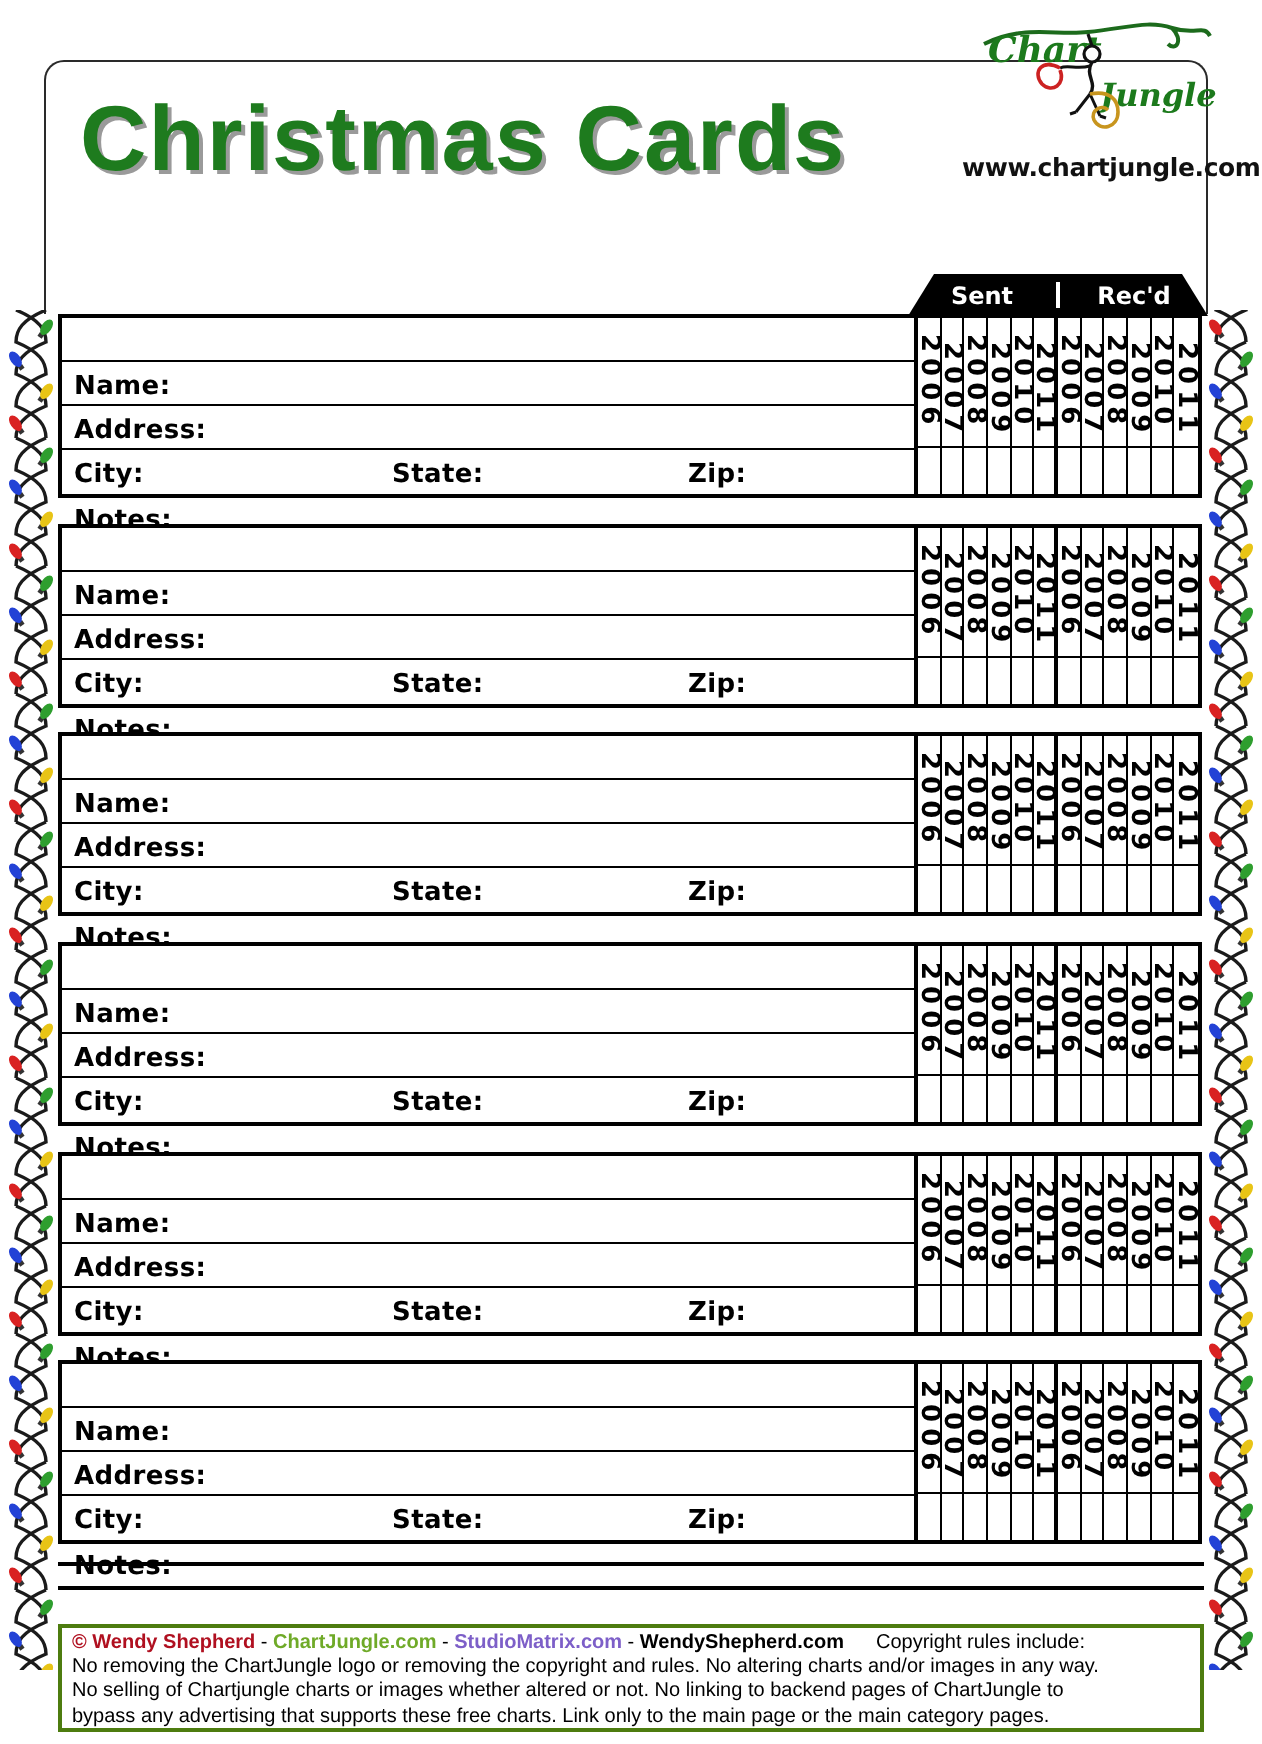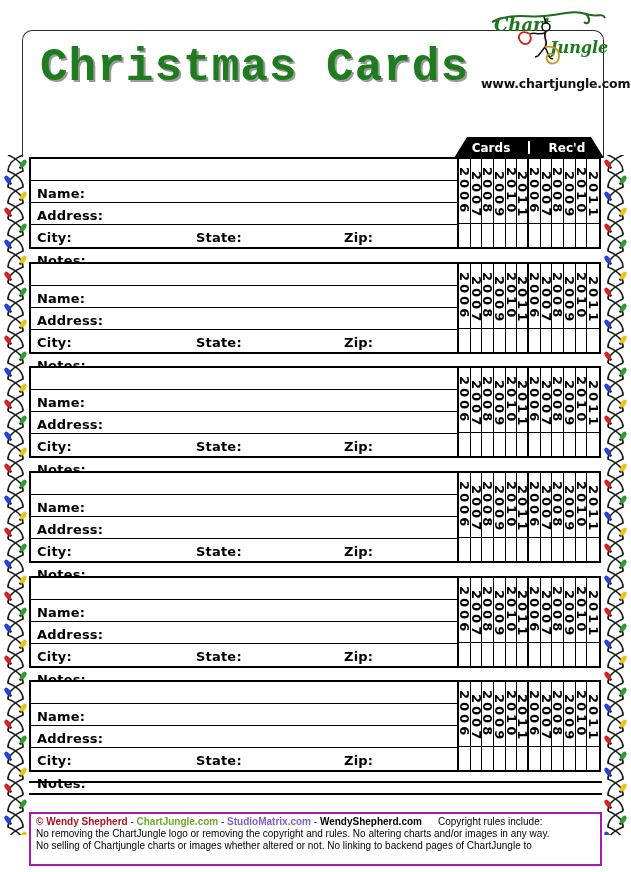--- a/index.html
+++ b/index.html
@@ -9,21 +9,21 @@
   }
 
   
   #card-outline {
     position:absolute; left:22px; top:30px; width:582px; height:127px;
     border:1.5px solid #2a2a2a; border-bottom:none;
     border-radius:10px 10px 0 0; box-sizing:border-box;
   }
   #page-title {
     position:absolute; left:40px; top:42px; width:440px;
-    font-family:Liberation Mono, monospace; font-weight:bold;
+    font-family:Liberation Sans, sans-serif; font-weight:bold;
     font-size:46px; letter-spacing:1px; color:#1e7b1e;
     text-shadow:2px 2px 0 #9a9a9a;
     white-space:nowrap;
   }
   #logo { position:absolute; left:488px; top:8px; }
   #site-url {
     position:absolute; left:481px; top:76px; width:128px; text-align:right;
     font-weight:bold; font-size:12.5px; color:#111; letter-spacing:-0.2px;
   }
 
@@ -73,21 +73,21 @@
   #lights-left  { left:1px; }
   #lights-right { left:601px; }
   .wire { fill:none; stroke:#1b1b1b; stroke-width:1.7; }
 
   
   .hrule { position:absolute; left:29px; width:573px; height:1.5px; background:#000; }
   #rule-1 { top:781px; }
   #rule-2 { top:793px; }
   #footer-box {
     position:absolute; left:29px; top:812px; width:573px; height:54px;
-    border:2px solid #a21caf; box-sizing:border-box; background:#fff;
+    border:2px solid #4d7c0f; box-sizing:border-box; background:#fff;
     padding:2px 5px 0 5px; overflow:hidden;
     font-family:"Liberation Sans", sans-serif; font-size:10px;
     line-height:12.2px; white-space:nowrap; color:#000;
   }
   .c-red    { color:#b01020; font-weight:bold; }
   .c-green  { color:#6faa28; font-weight:bold; }
   .c-purple { color:#7d5fc8; font-weight:bold; }
   .c-bold   { color:#000;    font-weight:bold; }
   .rules-intro { margin-left:16px; }
 </style>
@@ -111,21 +111,21 @@
       <path d="M57,25 C50,27 46,24 42,26" stroke="#111" stroke-width="1.5" fill="none"></path>
       <path d="M57,39 L50,48 M57,39 L62,50 M50,48 l-3,1 M62,50 l3,1" stroke="#111" stroke-width="1.5" fill="none"></path>
       <path d="M42,26 C33,21 28,28 33,34 C38,39 45,34 42,27" stroke="#c22" stroke-width="1.8" fill="none"></path>
       <path d="M57,39 C67,37 71,42 71,48 C71,56 62,58 59,52 C57,47 63,44 66,47" stroke="#c8951e" stroke-width="1.8" fill="none"></path>
     </g>
   </svg>
 
   <div id="site-url">www.chartjungle.com</div>
 
   <div id="sent-recd-tab">
-    <span class="tab-half">Cards</span>
+    <span class="tab-half">Sent</span>
     <span class="tab-divider"></span>
     <span class="tab-half">Rec'd</span>
   </div>
 
   <div id="blocks">
   <div class="block" style="top: 157px;">
     <div class="fields">
       <div class="frow">
         <span class="flabel">Name:</span>
       </div>
@@ -584,15 +584,16 @@
 
   <div id="rule-1" class="hrule"></div>
   <div id="rule-2" class="hrule"></div>
 
   <div id="footer-box">
     <div>
       <span class="c-red">© Wendy Shepherd</span><span> - </span><span class="c-green">ChartJungle.com</span><span> - </span><span class="c-purple">StudioMatrix.com</span><span> - </span><span class="c-bold">WendyShepherd.com</span><span class="rules-intro">Copyright rules include:</span>
     </div>
     <div>No removing the ChartJungle logo or removing the copyright and rules. No altering charts and/or images in any way.</div>
     <div>No selling of Chartjungle charts or images whether altered or not. No linking to backend pages of ChartJungle to</div>
+    <div>bypass any advertising that supports these free charts. Link only to the main page or the main category pages.</div>
   </div>
 
 </div>
 
 </body></html>

